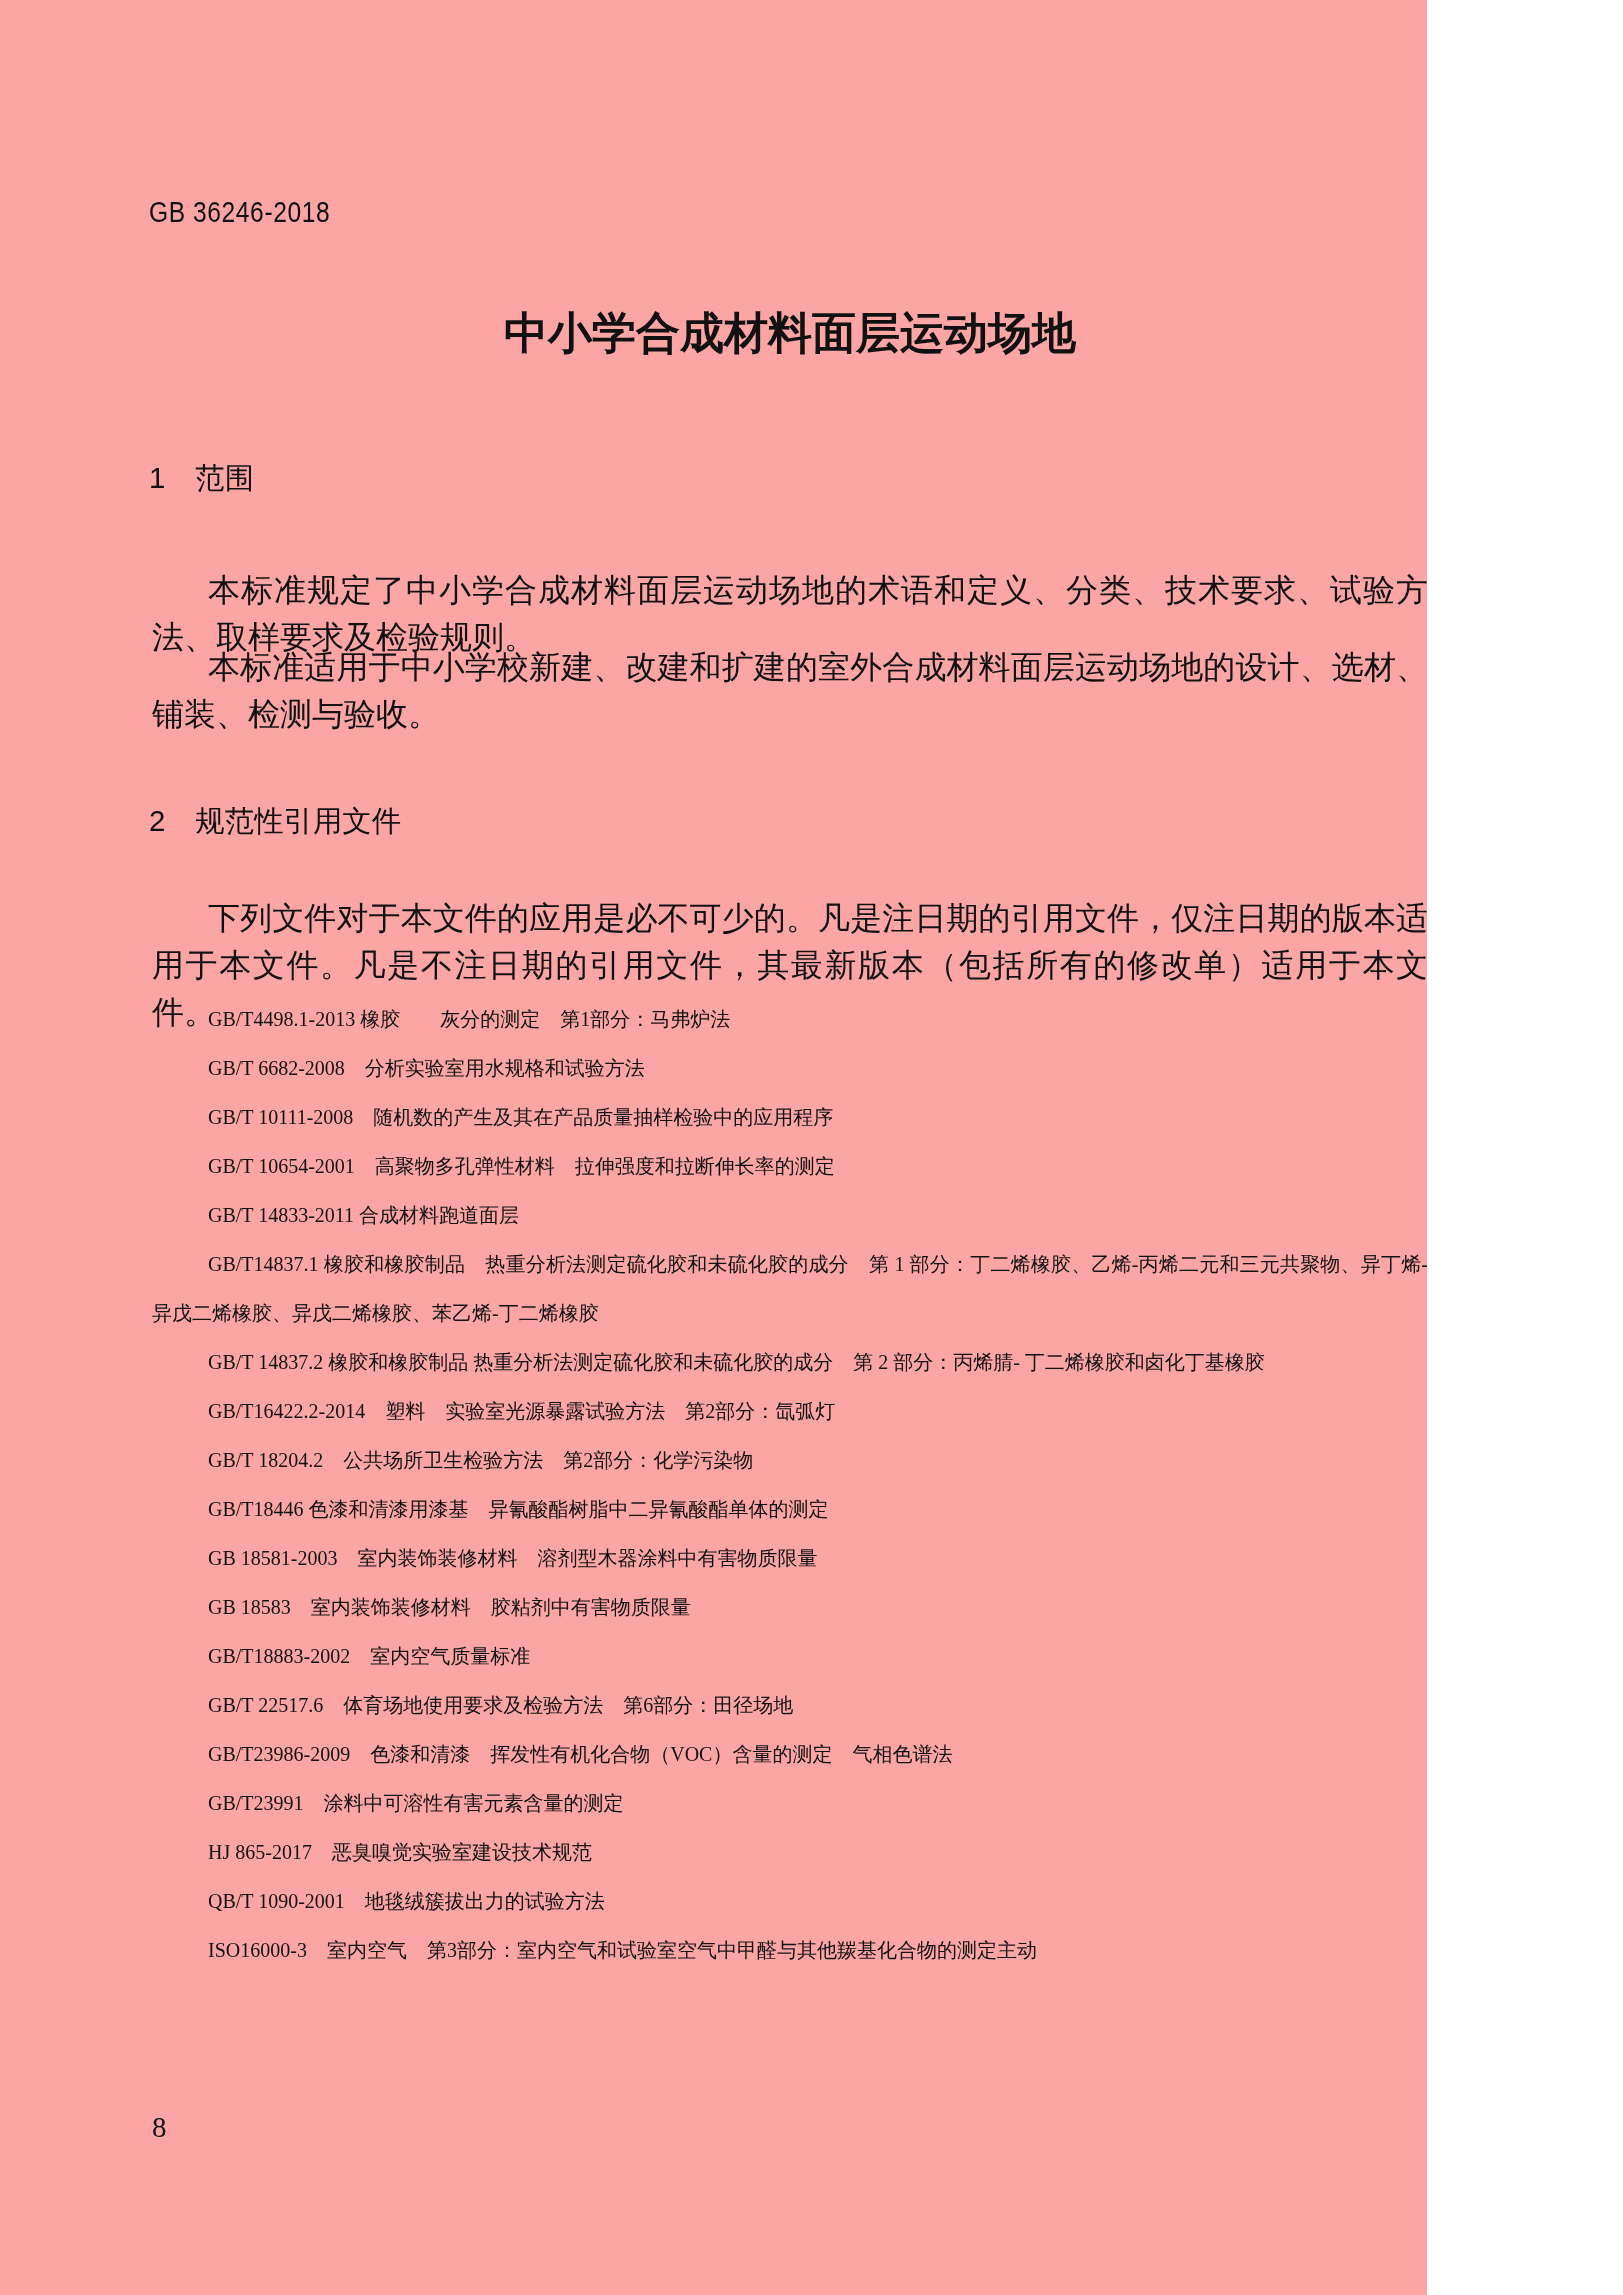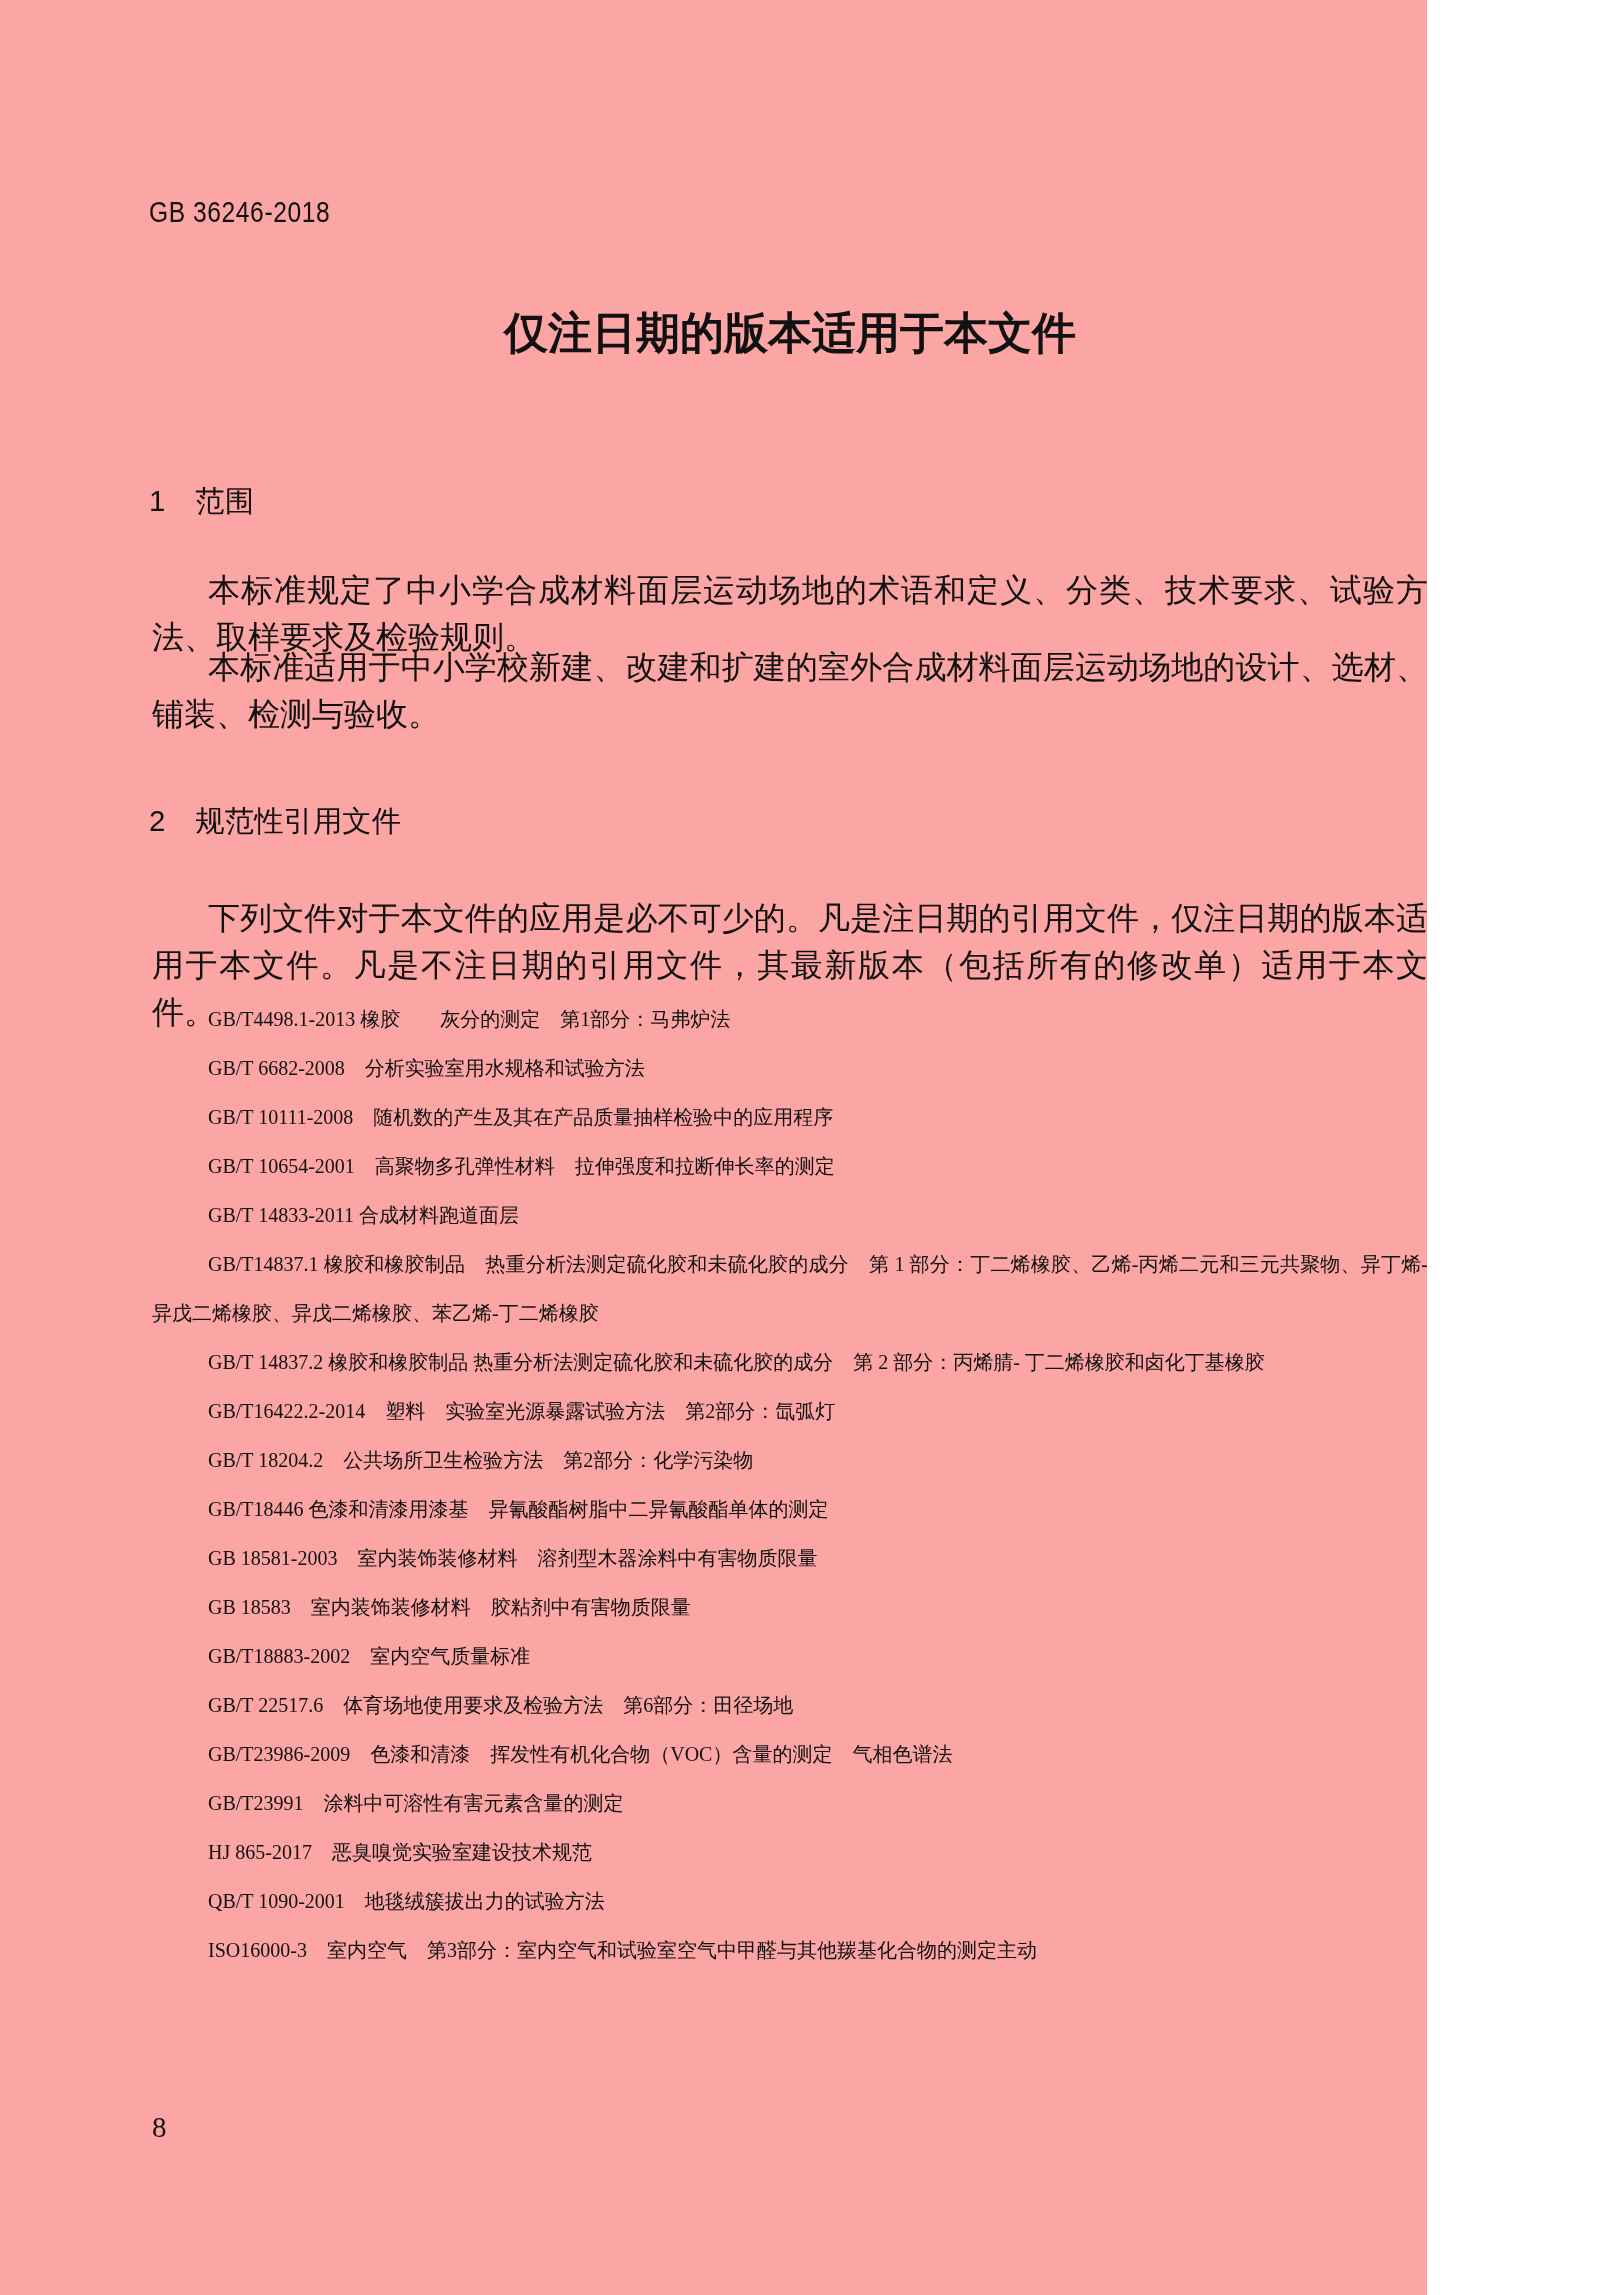--- a/index.html
+++ b/index.html
@@ -40,21 +40,21 @@
   .sec-heading{
     position:absolute;
     left:149px;
     font-family:"Liberation Sans","DejaVu Sans",sans-serif;
     font-weight:normal;
     font-size:29.4px;
     line-height:1.2;
     white-space:nowrap;
   }
   .sec-heading .sec-num{display:inline-block;margin-right:30px;}
-  .h-scope{top:483px;}
+  .h-scope{top:460px;}
   .h-refs{top:803px;}
   
   .para{
     position:absolute;
     left:152px;
     width:1276px;
     margin:0;
     font-size:32px;
     line-height:47px;
     text-align:justify;
@@ -85,21 +85,21 @@
     line-height:1.2;
   }
 </style>
 </head>
 <body>
 
 <div class="page">
 
   <div class="doc-code">GB 36246-2018</div>
 
-  <div class="doc-title">仅注日期的版本适用于本文件</div>
+  <div class="doc-title">中小学合成材料面层运动场地</div>
 
   <div class="sec-heading h-scope">
     <span class="sec-num">1</span><span>范围</span>
   </div>
 
   <p class="para p-scope-1">本标准规定了中小学合成材料面层运动场地的术语和定义、分类、技术要求、试验方法、取样要求及检验规则。</p>
 
   <p class="para p-scope-2">本标准适用于中小学校新建、改建和扩建的室外合成材料面层运动场地的设计、选材、铺装、检测与验收。</p>
 
   <div class="sec-heading h-refs">

